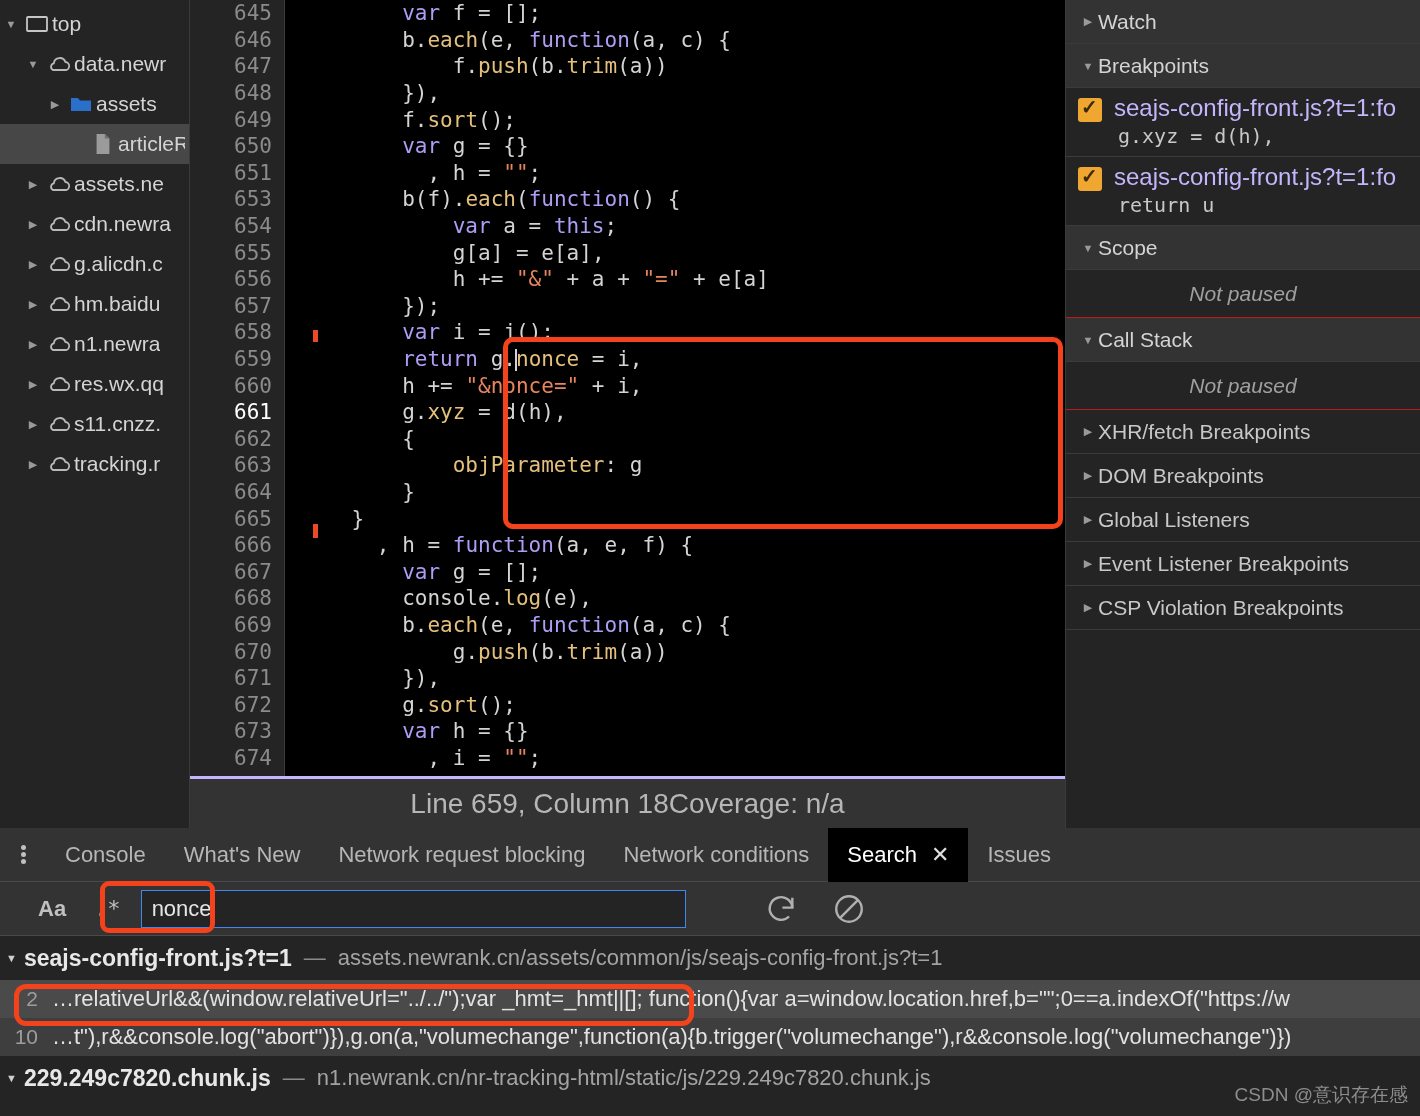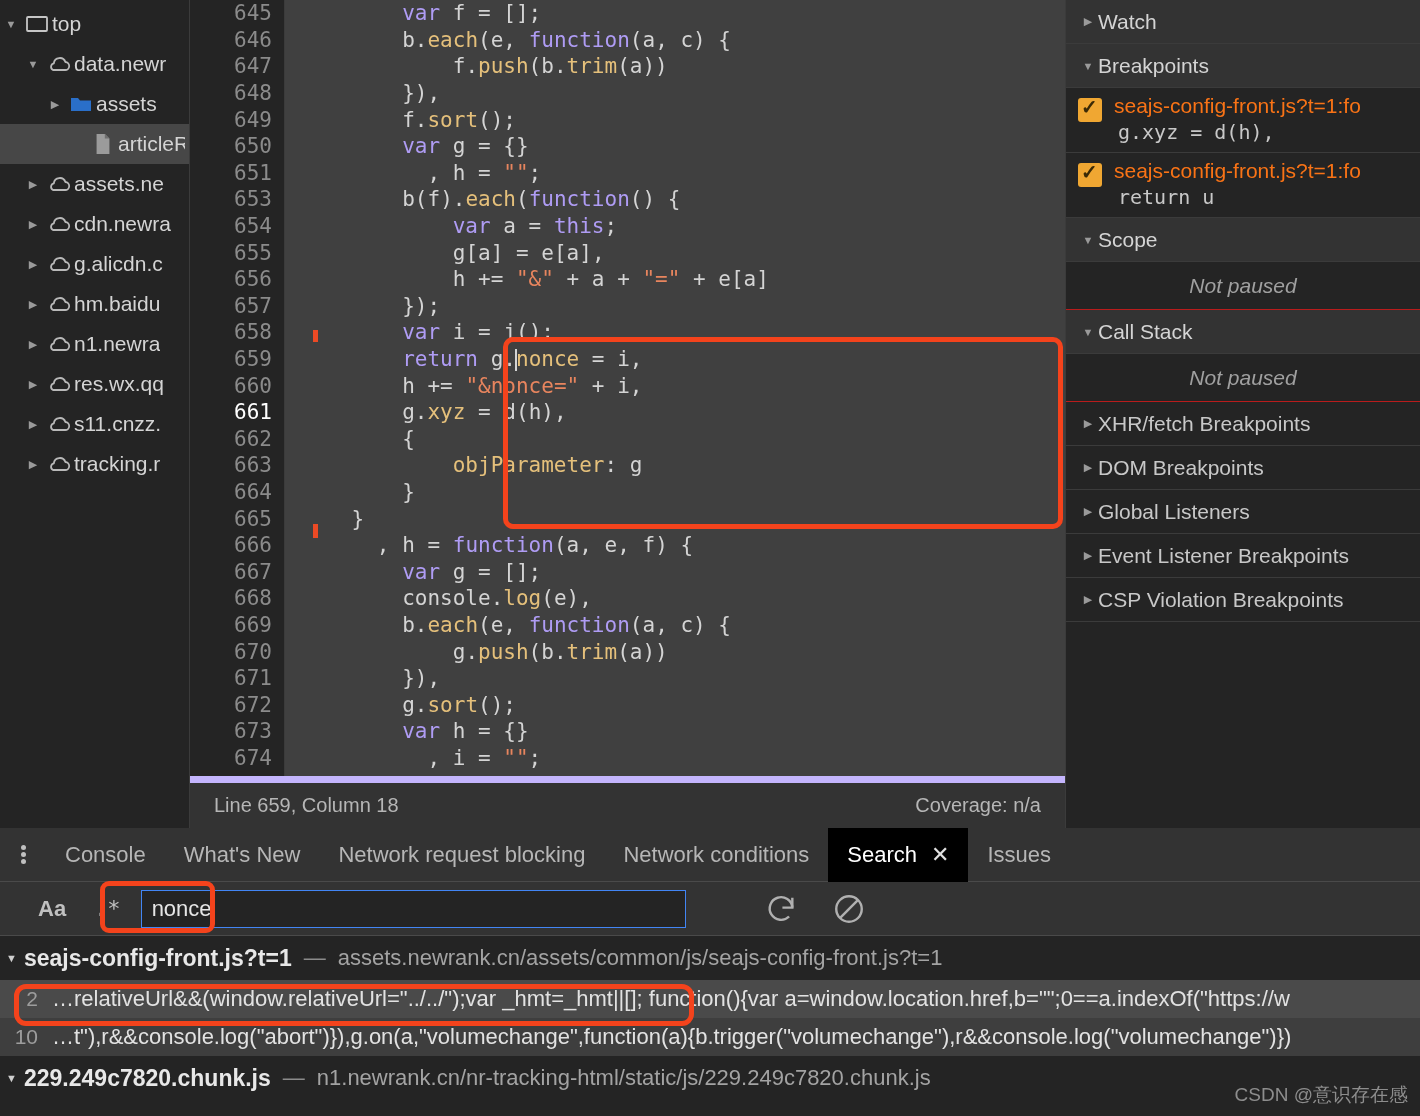--- a/index.html
+++ b/index.html
@@ -28,21 +28,21 @@
   .nav-row.selected { background:#474747; }
   .nav-arrow {
     width:22px; flex:0 0 22px; text-align:center;
     color:#9a9a9a; font-size:11px; line-height:1;
   }
   .nav-arrow.blank { visibility:hidden; }
   .nav-icon { width:30px; flex:0 0 30px; display:flex; align-items:center; justify-content:center; }
   .nav-label { overflow:hidden; text-overflow:clip; }
 
   
-  .editor { flex:1 1 auto; position:relative; background:#404040; min-width:0; overflow:hidden;}
+  .editor { flex:1 1 auto; position:relative; background:#000000; min-width:0; overflow:hidden;}
   .code-scroll { position:absolute; inset:0 0 52px 0; overflow:hidden; }
   .gutter-bg {
     position:absolute; left:0; top:0; width:95px; height:100%;
     background:#242424; border-right:1px solid #3b3b3b;
   }
   .code-lines { position:absolute; left:0; top:0; right:0; }
   .cline { display:flex; height:26.6px; align-items:center; font-family:"DejaVu Sans Mono","Liberation Mono",monospace; font-size:21px; }
   .lno {
     width:95px; flex:0 0 95px; text-align:right; padding-right:13px;
     color:#8b8b8b; font-size:21px; position:relative;
@@ -75,23 +75,23 @@
 
   
   .annot-code {
     position:absolute; left:313px; top:337px; width:560px; height:192px;
     border:5px solid #f4431c; border-radius:10px; pointer-events:none;
   }
 
   
   .editor-status {
     position:absolute; left:0; right:0; bottom:0; height:52px;
-    background:#333333; border-top:7px solid #c4b5fd;
-    display:flex; align-items:center; justify-content:space-between;
-    padding:0 24px; color:#b6b6b6; font-size:20px;
+    background:#333333; border-top:3px solid #c4b5fd;
+    display:flex; align-items:center; justify-content:center;
+    padding:0 24px; color:#b6b6b6; font-size:28px;
   }
 
   
   .debug-sidebar {
     width:355px; flex:0 0 355px; background:#242424;
     border-left:1px solid #3b3b3b; overflow:hidden;
   }
   .dbg-section-head {
     display:flex; align-items:center; height:44px;
     color:#d4d4d4; font-size:21px; padding-left:12px;
@@ -110,21 +110,21 @@
   }
   .bp-check {
     width:24px; height:24px; flex:0 0 24px; margin-top:4px;
     background:#f0a732; border-radius:3px; position:relative;
   }
   .bp-check::after {
     content:"✓"; position:absolute; left:3px; top:-3px;
     color:#3b2a06; font-size:20px; font-weight:bold;
   }
   .bp-texts { padding-left:12px; min-width:0; }
-  .bp-title { color:#f97316; font-size:21px; white-space:nowrap; }
+  .bp-title { color:#c4b5fd; font-size:24px; white-space:nowrap; }
   .bp-code {
     color:#c8c8c8; font-size:20px; font-family:"DejaVu Sans Mono","Liberation Mono",monospace;
     white-space:nowrap; padding-left:4px; padding-top:2px;
   }
   .dbg-row {
     display:flex; align-items:center; height:44px;
     color:#c8c8c8; font-size:21px; padding-left:12px;
     border-bottom:1px solid #3b3b3b; background:#242424; white-space:nowrap;
   }
 

